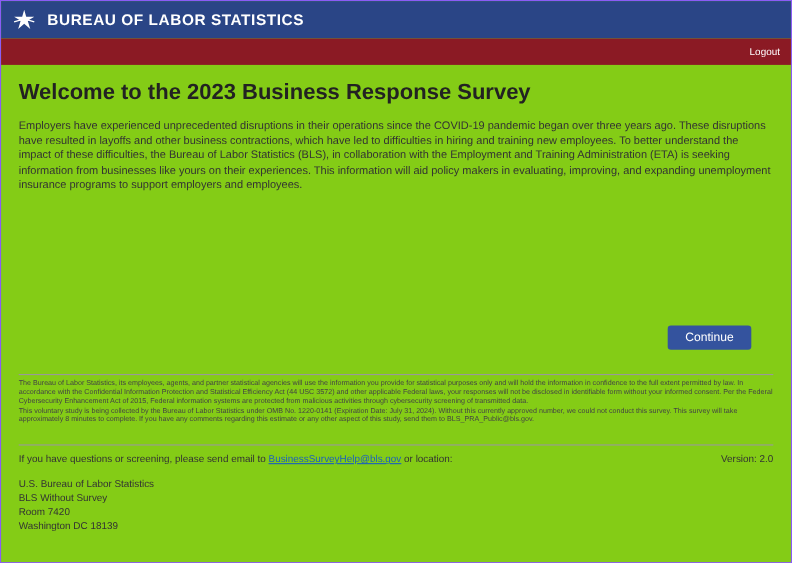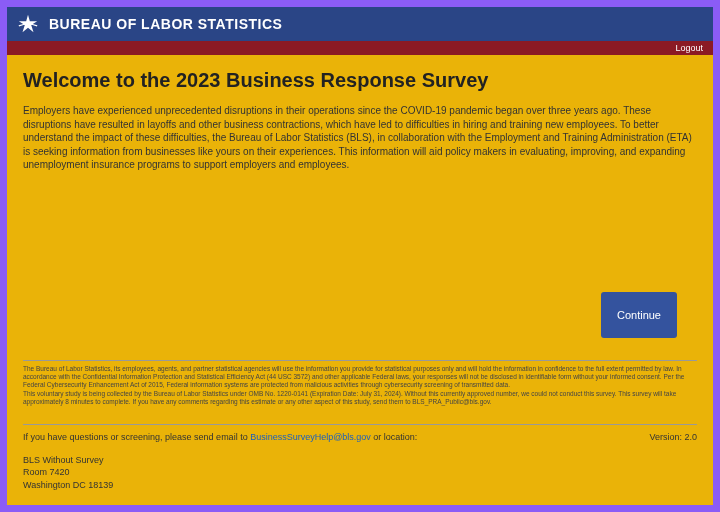--- a/index.html
+++ b/index.html
@@ -1,22 +1,22 @@
 <!DOCTYPE html>
 <html><head>
 <meta charset="utf-8">
 <style>
   * { box-sizing: border-box; margin: 0; padding: 0; }
   html, body { font-family: Arial, Helvetica, sans-serif; background: #fff; }
   .page {
     width: 720px;
     height: 512px;
-    border: 7px solid #8b5cf6;
+    border: 1px solid #8b5cf6;
     position: relative;
-    background: #eab308;
+    background: #84cc16;
     overflow: hidden;
   }
   .header-blue {
     background: #2a4586;
     color: #fff;
     height: 34px;
     display: flex;
     align-items: center;
     padding: 0 10px;
   }
@@ -25,21 +25,21 @@
     margin-right: 10px;
     display: flex; align-items: center; justify-content: center;
   }
   .site-title {
     font-size: 14px;
     font-weight: bold;
     letter-spacing: 0.5px;
   }
   .header-red {
     background: #8b1a24;
-    height: 14px;
+    height: 24px;
     display: flex;
     justify-content: flex-end;
     align-items: center;
     padding: 0 10px;
   }
   .logout {
     color: #fff;
     font-size: 9px;
     cursor: pointer;
   }
@@ -67,21 +67,21 @@
     display: flex;
     justify-content: flex-end;
     margin-top: 120px;
     padding-right: 20px;
   }
   .continue-btn {
     background: #34539e;
     color: #fff;
     border: none;
     border-radius: 3px;
-    padding: 17px 16px;
+    padding: 5px 16px;
     font-size: 11px;
     cursor: pointer;
   }
   .disclaimer {
     margin: 14px 16px 0 16px;
     border-top: 1px solid #999;
     padding-top: 4px;
     font-size: 6.5px;
     color: #444;
     line-height: 1.25;
@@ -93,21 +93,21 @@
     padding-top: 6px;
     font-size: 9px;
     color: #333;
     line-height: 1.4;
   }
   .footer-top {
     display: flex;
     justify-content: space-between;
     margin-bottom: 10px;
   }
-  .help-email { color: #1a5fbf; cursor: pointer; }
+  .help-email { color: #1a5fbf; text-decoration: underline; cursor: pointer; }
   .addr div { font-size: 9px; }
 </style>
 </head>
 <body>
 
 <div class="page">
 
   <div class="header-blue">
     <span class="logo-icon">
       <svg viewBox="0 0 24 24" width="22" height="22">
@@ -137,19 +137,20 @@
   </div>
 
   <div class="footer">
     <div class="footer-top">
       <div>
         <span>If you have questions or screening, please send email to </span><a class="help-email">BusinessSurveyHelp@bls.gov</a><span> or location:</span>
       </div>
       <div>Version: 2.0</div>
     </div>
     <div class="addr">
+      <div>U.S. Bureau of Labor Statistics</div>
       <div>BLS Without Survey</div>
       <div>Room 7420</div>
       <div>Washington DC 18139</div>
     </div>
   </div>
 
 </div>
 
 </body></html>

